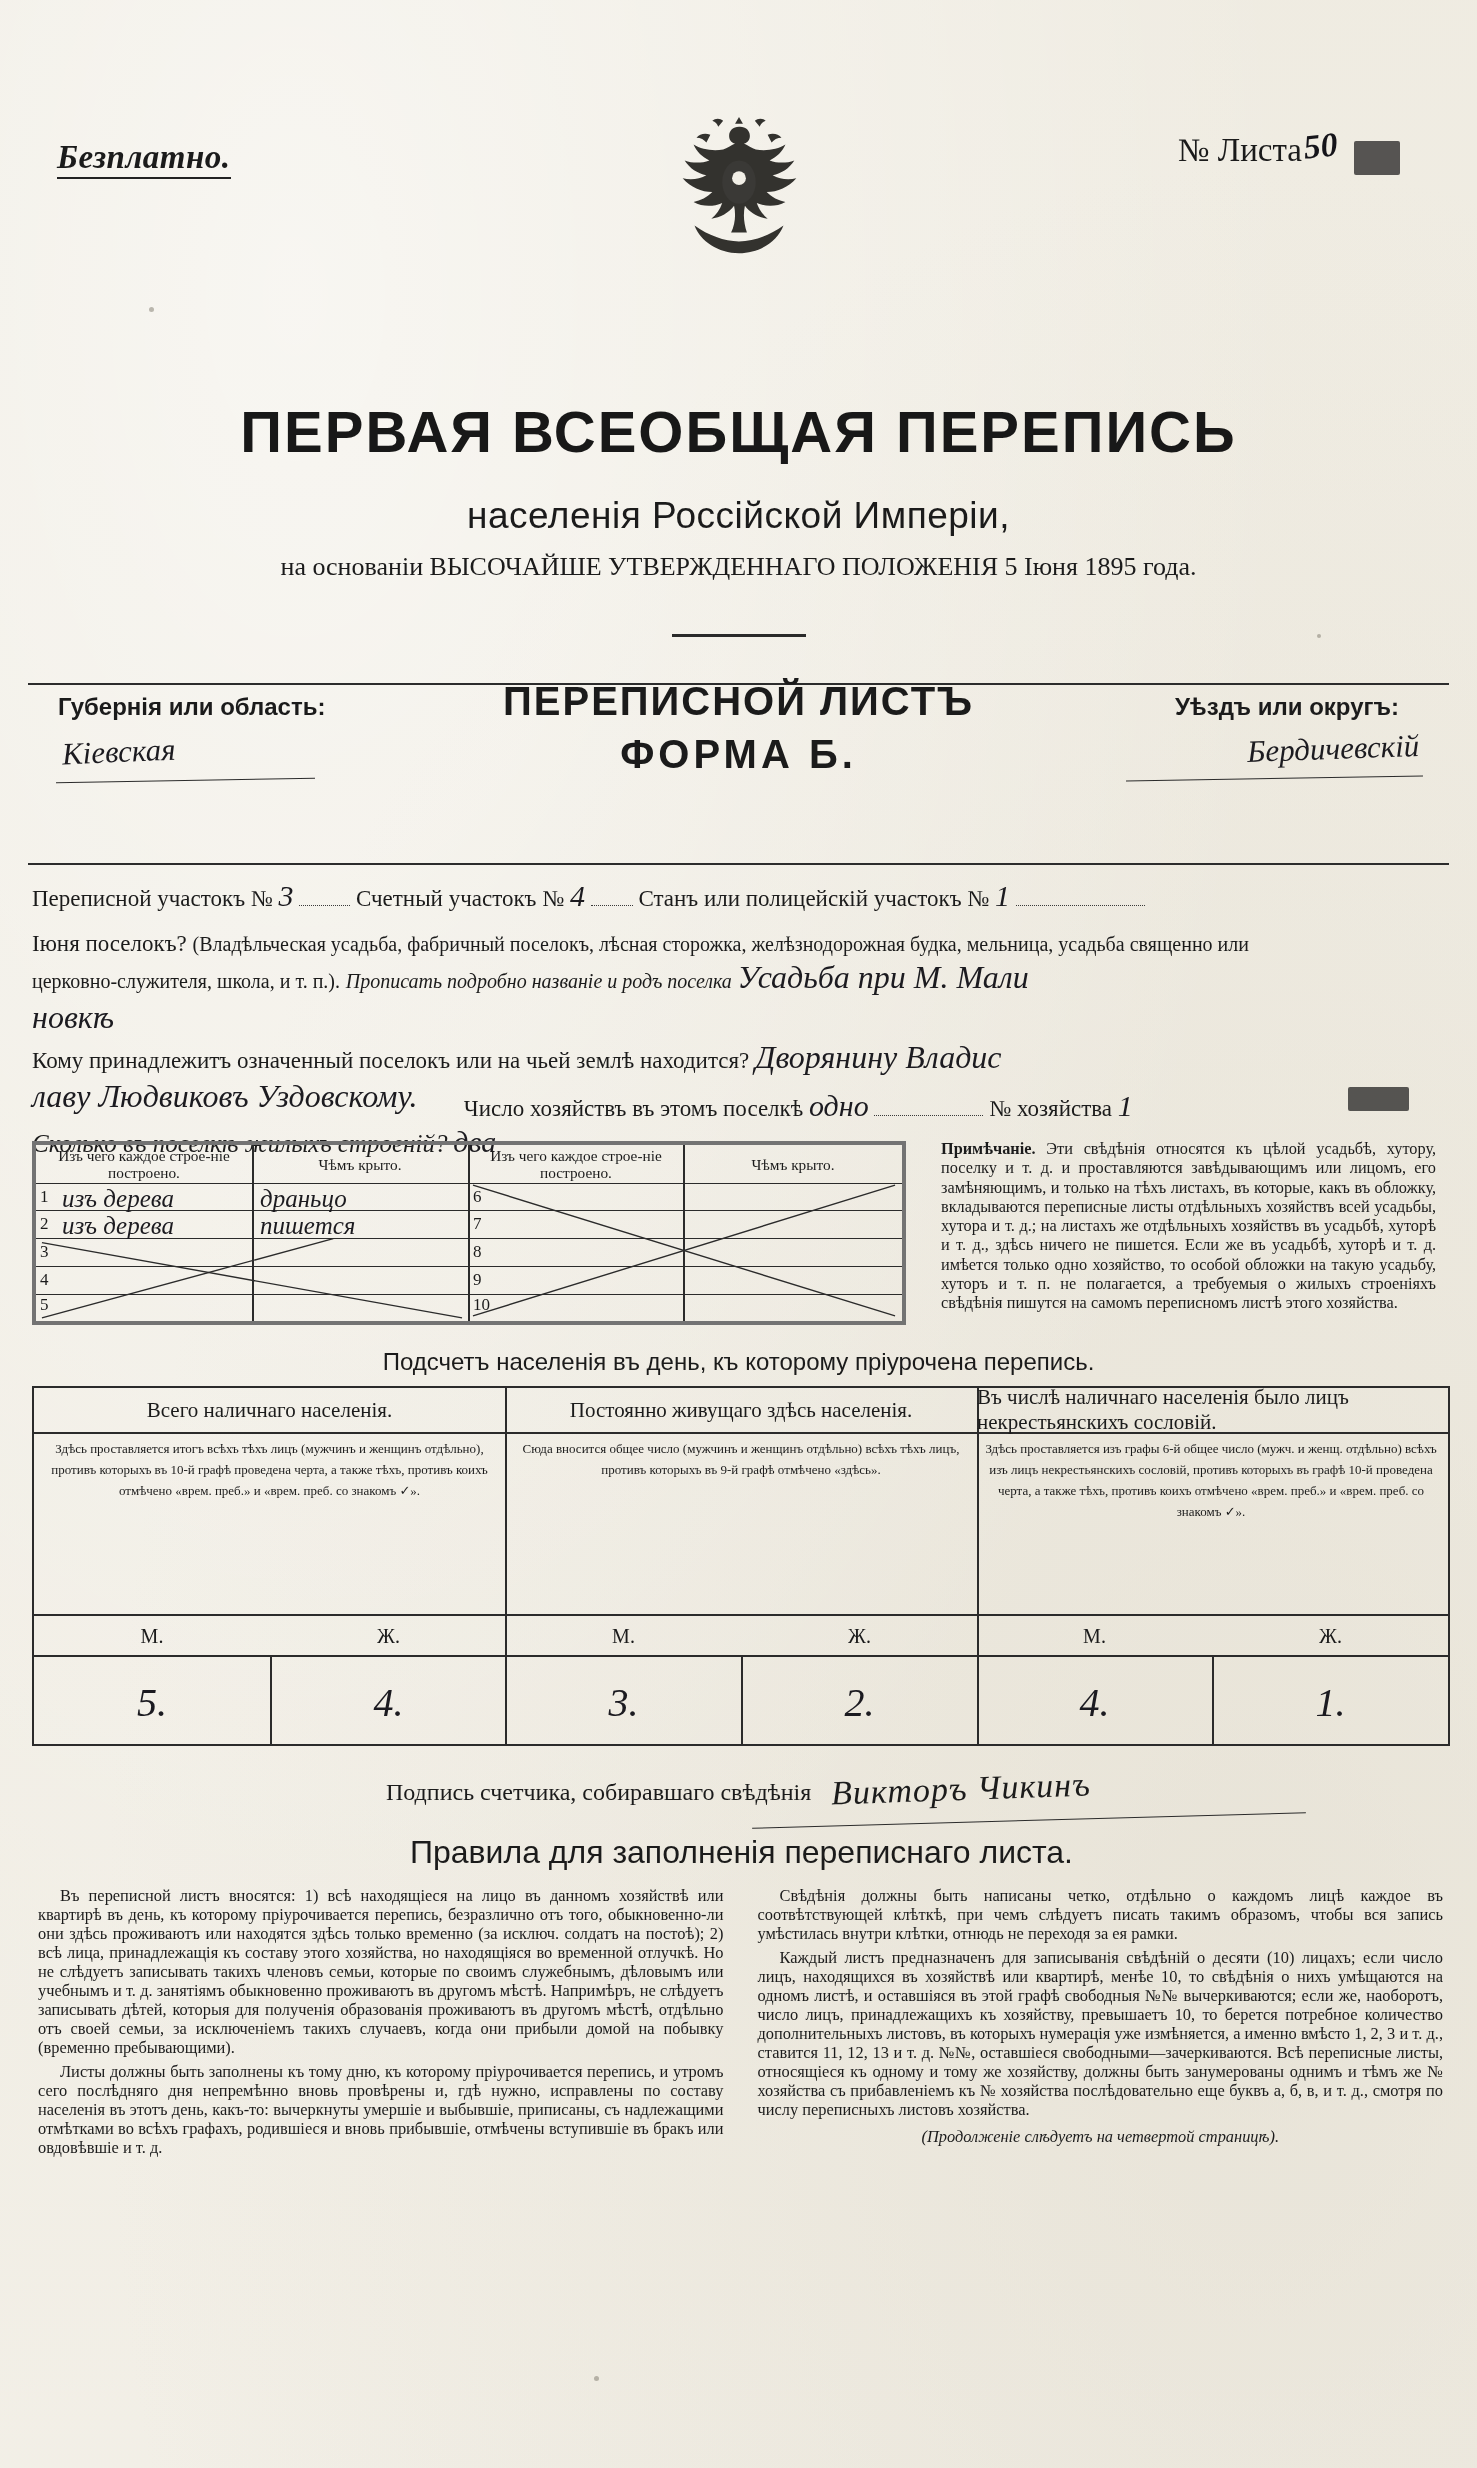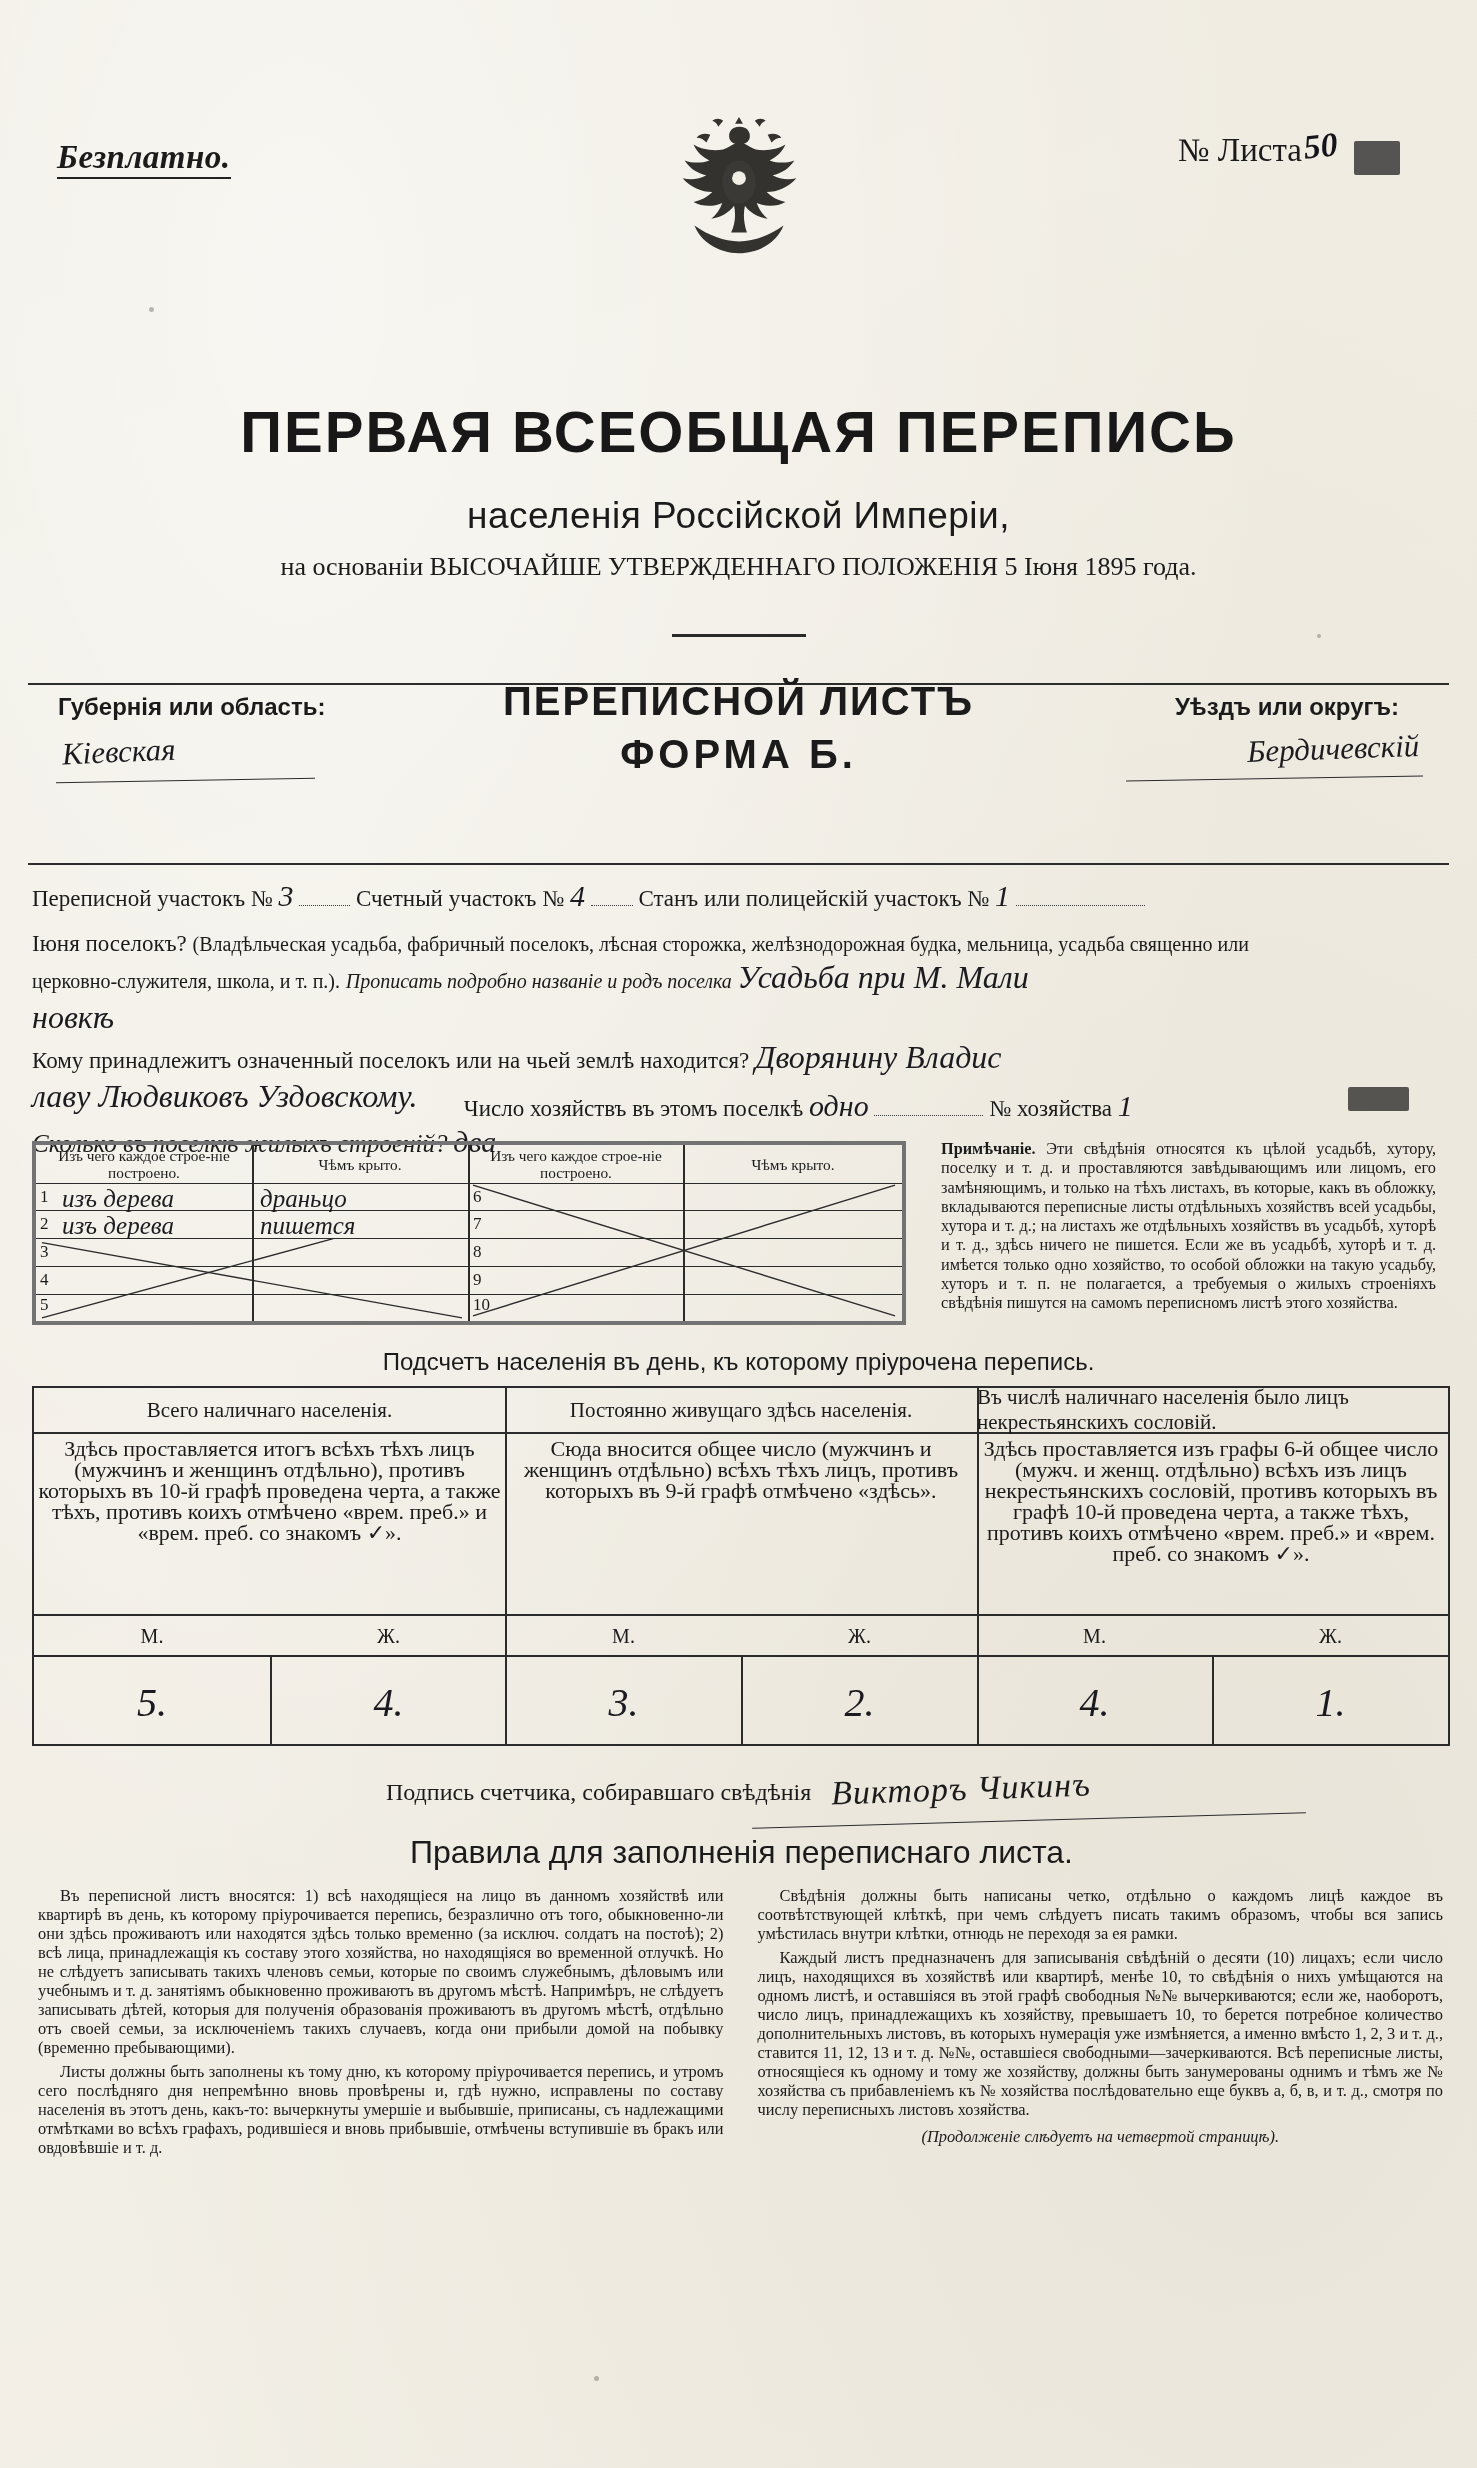--- a/index.html
+++ b/index.html
@@ -239,21 +239,21 @@
   }
   .ptable .v { position: absolute; top: 0; bottom: 0; width: 2px; background: #2b2b2b; }
   .ptable .h { position: absolute; left: 0; right: 0; height: 1.6px; background: #2b2b2b; }
   .p-head {
     position: absolute; top: 0; height: 44px;
     display: flex; align-items: center; justify-content: center;
     font-family: "Liberation Serif", serif; font-size: 21px;
   }
   .p-desc {
     position: absolute; top: 50px;
-    font-size: 22px; line-height: 21px; text-align: center;
+    font-size: 13px; line-height: 21px; text-align: center;
     font-family: "Liberation Serif", serif;
     padding: 0 3px; box-sizing: border-box;
   }
   .p-mj {
     position: absolute; height: 40px;
     display: flex; align-items: center; justify-content: center;
     font-size: 20px;
   }
   .p-val {
     position: absolute; height: 65px;

